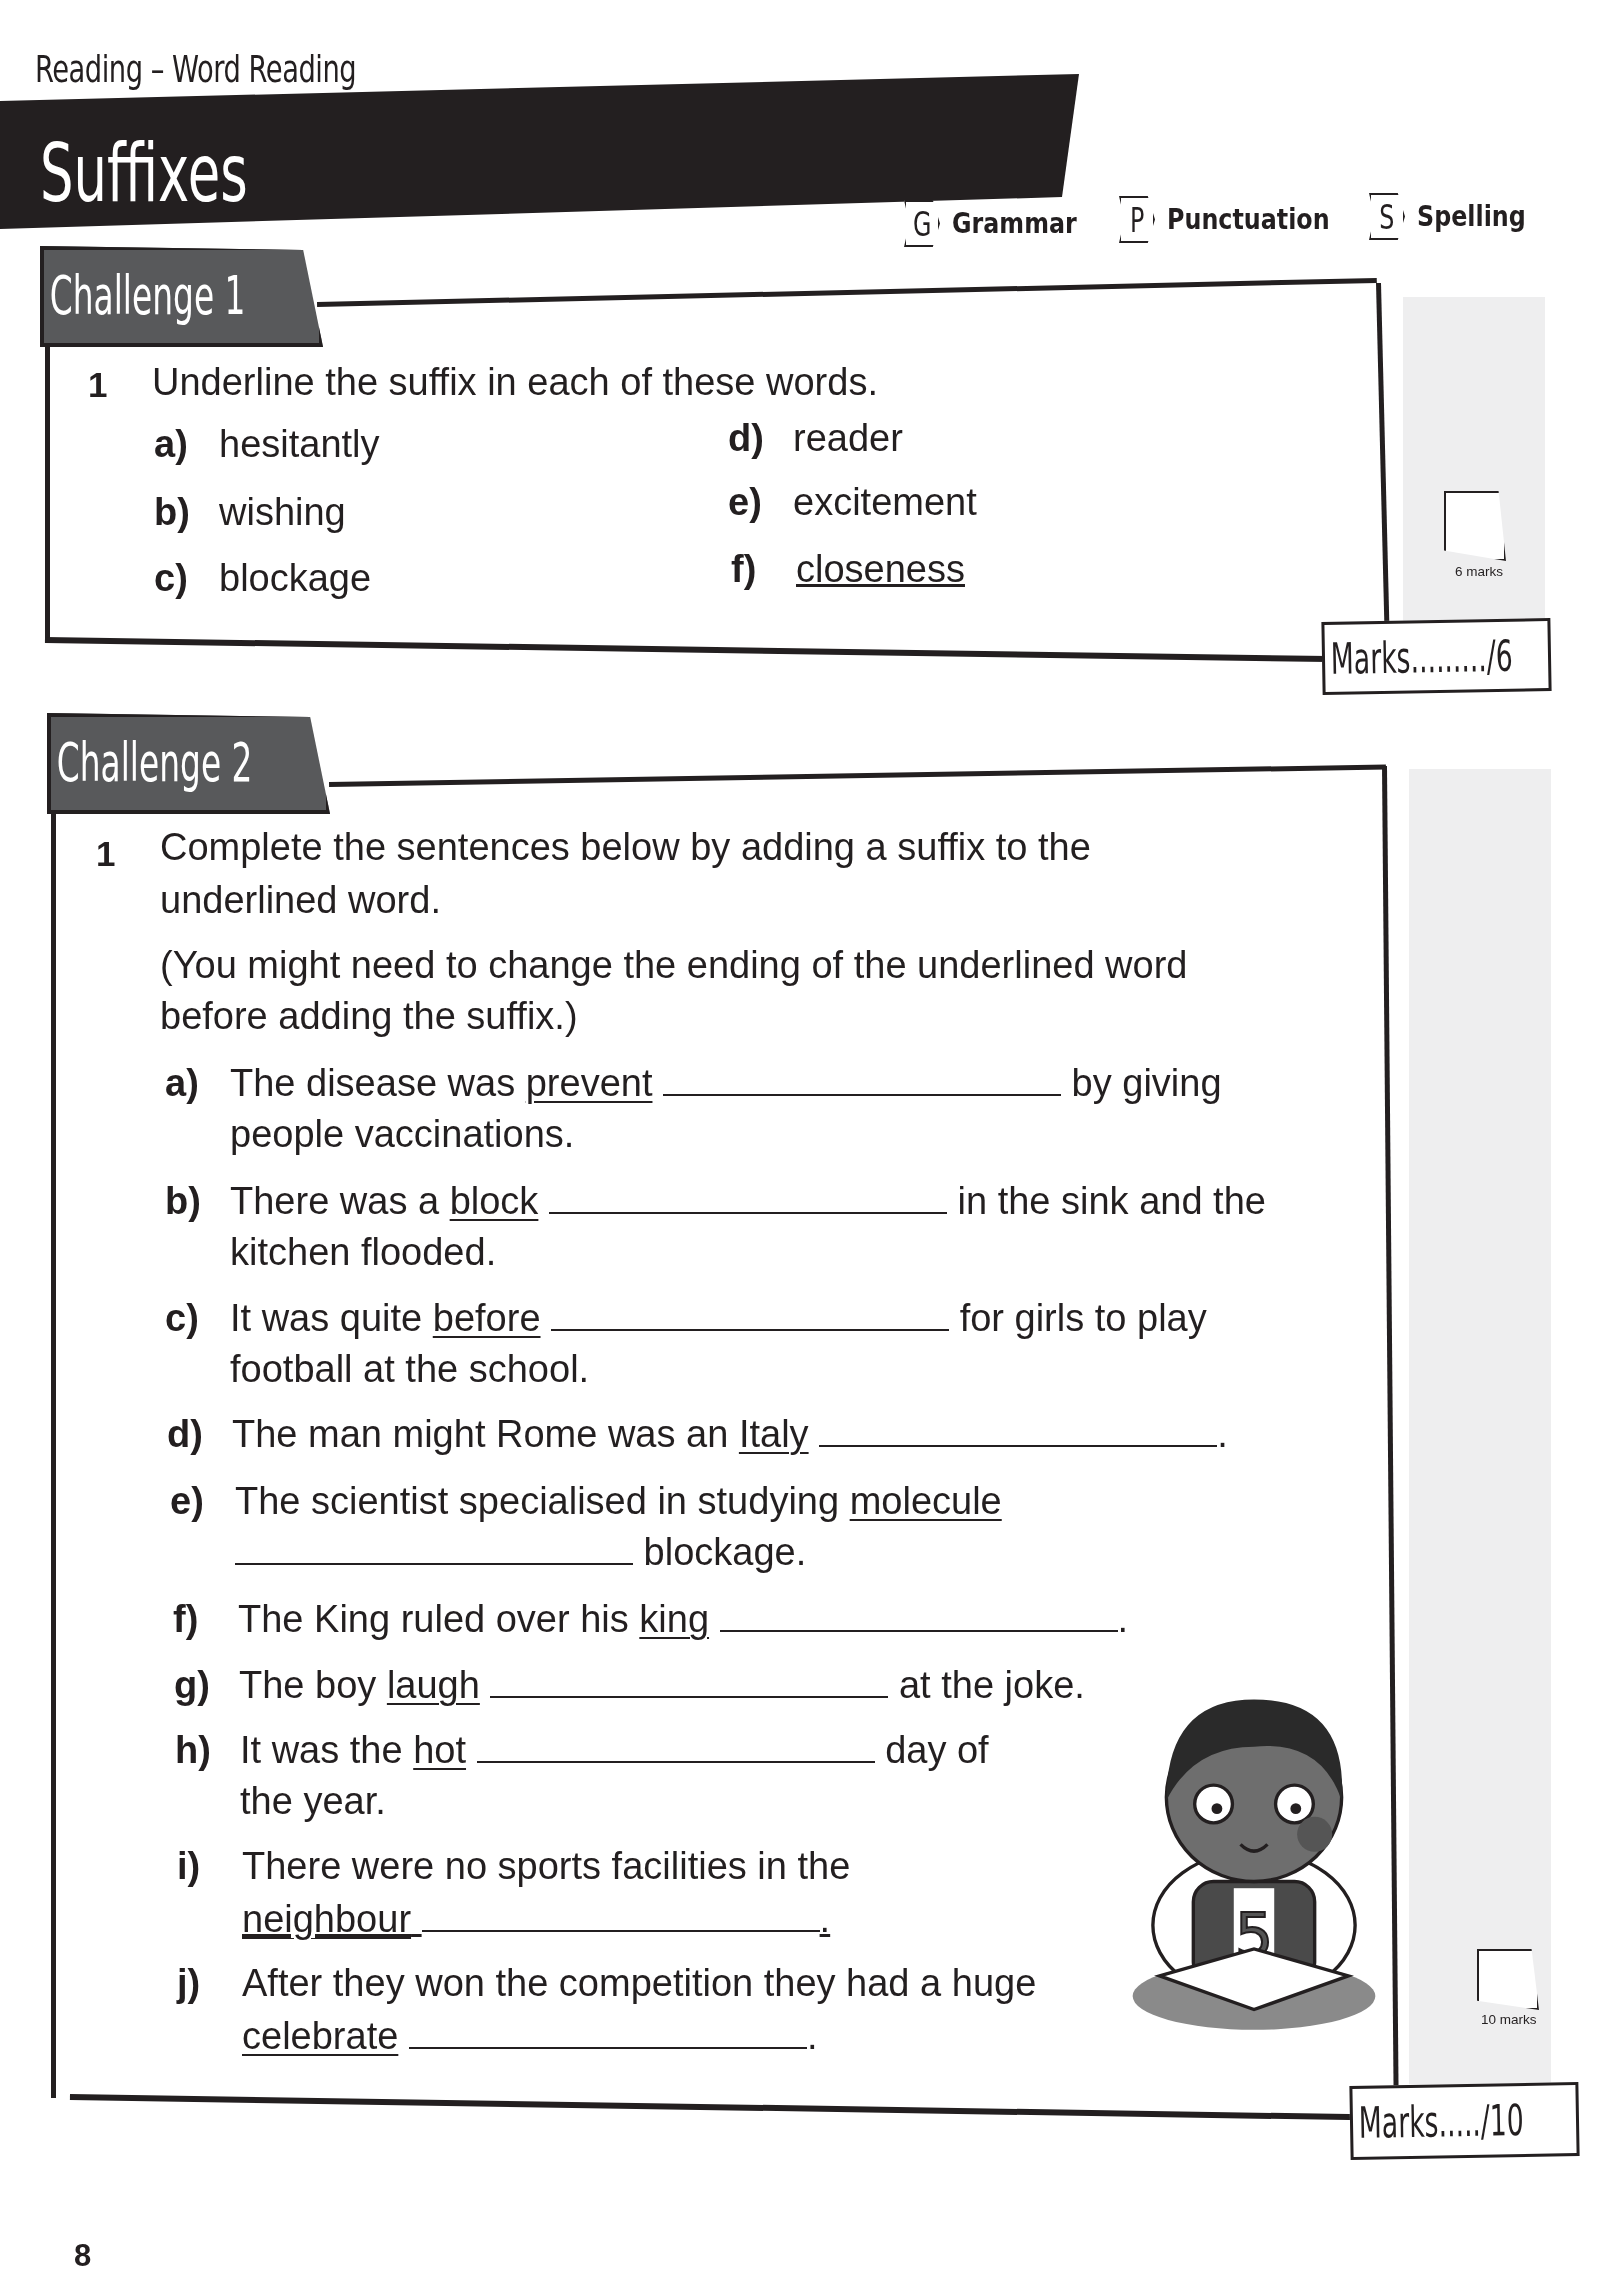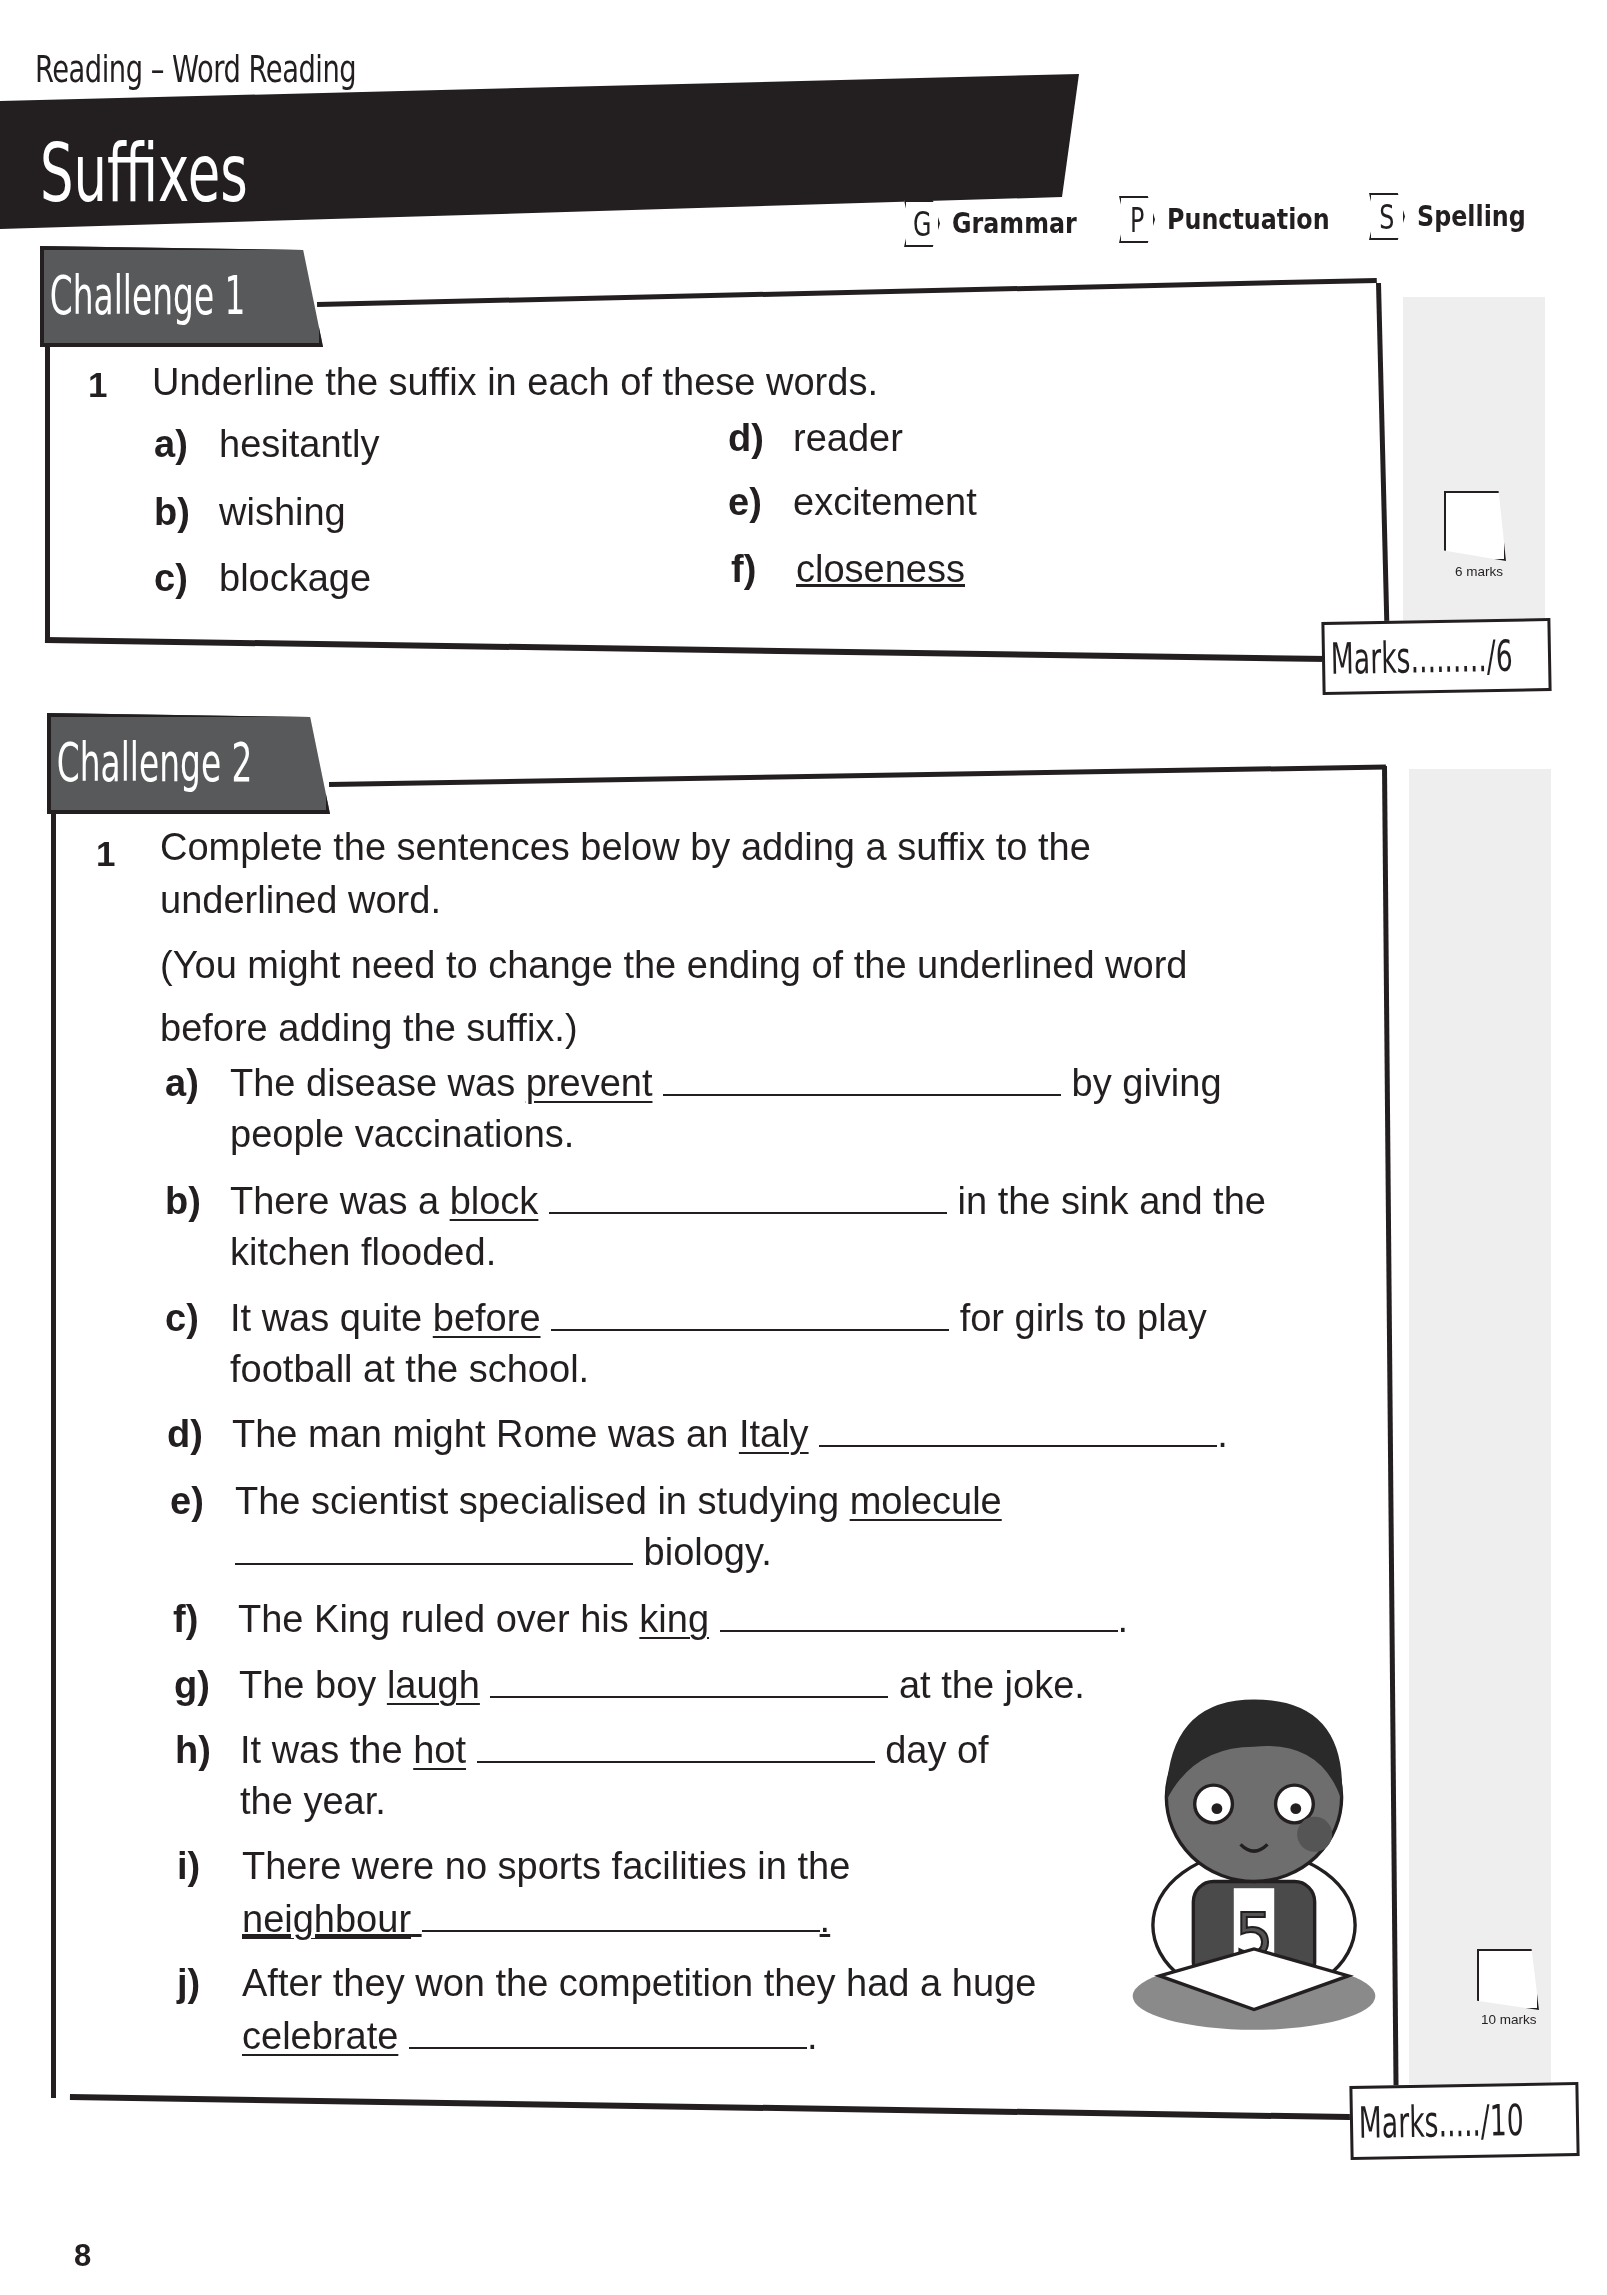--- a/index.html
+++ b/index.html
@@ -109,21 +109,21 @@
   </div>
 <div class="abs box-line" style="left:329px; top:782px; width:1057px; height:5.4px; transform:rotate(-0.95deg); transform-origin:left top;"></div>
 <div class="abs box-line" style="left:1382px; top:766px; width:4.7px; height:1322px; transform:rotate(-0.5deg); transform-origin:left top;"></div>
 <div class="abs box-line" style="left:51px; top:813px; width:4.7px; height:1285px;"></div>
 <div class="abs box-line" style="left:70px; top:2094px; width:1295px; height:6px; transform:rotate(0.9deg); transform-origin:left top;"></div>
 
 <div class="abs q-num" style="left:96px; top:834px;">1</div>
 <div class="abs q-text" style="left:160px; top:821px;">Complete the sentences below by adding a suffix to the</div>
 <div class="abs q-text" style="left:160px; top:874px;">underlined word.</div>
 <div class="abs q-text" style="left:160px; top:939px;">(You might need to change the ending of the underlined word</div>
-<div class="abs q-text" style="left:160px; top:990px;margin-top:12px;">before adding the suffix.)</div>
+<div class="abs q-text" style="left:160px; top:990px;">before adding the suffix.)</div>
 
 <div class="abs item" style="left:165px; top:1057px; width:1146px; height:108px;">
   <span class="letter">a)</span>
   <span class="body"><span>The disease was </span><u>prevent</u> <span class="blank" style="width:398px;"></span> <span>by giving</span></span>
   <span class="body" style="top:51px;">people vaccinations.</span>
 </div>
 <div class="abs item" style="left:165px; top:1175px; width:1146px; height:108px;">
   <span class="letter">b)</span>
   <span class="body"><span>There was a </span><u>block</u> <span class="blank" style="width:398px;"></span> <span>in the sink and the</span></span>
   <span class="body" style="top:51px;">kitchen flooded.</span>
@@ -133,21 +133,21 @@
   <span class="body"><span>It was quite </span><u>before</u> <span class="blank" style="width:398px;"></span> <span>for girls to play</span></span>
   <span class="body" style="top:51px;">football at the school.</span>
 </div>
 <div class="abs item" style="left:167px; top:1408px; width:1146px; height:54px;">
   <span class="letter">d)</span>
   <span class="body"><span>The man might Rome was an </span><u>Italy</u> <span class="blank" style="width:398px;"></span><span>.</span></span>
 </div>
 <div class="abs item" style="left:170px; top:1475px; width:1146px; height:108px;">
   <span class="letter">e)</span>
   <span class="body"><span>The scientist specialised in studying </span><u>molecule</u></span>
-  <span class="body" style="top:51px;"><span class="blank" style="width:398px;"></span> <span>biology.</span></span>
+  <span class="body" style="top:51px;"><span class="blank" style="width:398px;"></span> <span>blockage.</span></span>
 </div>
 <div class="abs item" style="left:173px; top:1593px; width:1146px; height:54px;">
   <span class="letter">f)</span>
   <span class="body"><span>The King ruled over his </span><u>king</u> <span class="blank" style="width:398px;"></span><span>.</span></span>
 </div>
 <div class="abs item" style="left:174px; top:1659px; width:1146px; height:54px;">
   <span class="letter">g)</span>
   <span class="body"><span>The boy </span><u>laugh</u> <span class="blank" style="width:398px;"></span> <span>at the joke.</span></span>
 </div>
 <div class="abs item" style="left:175px; top:1724px; width:1146px; height:108px;">

